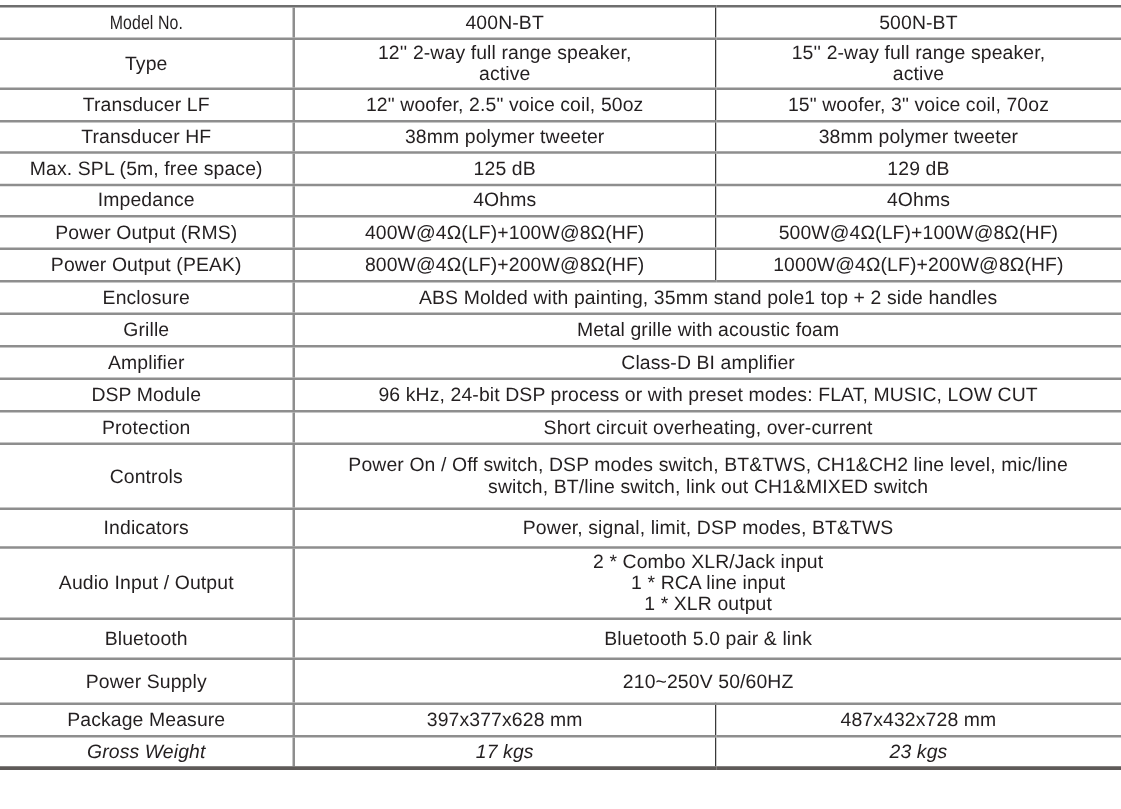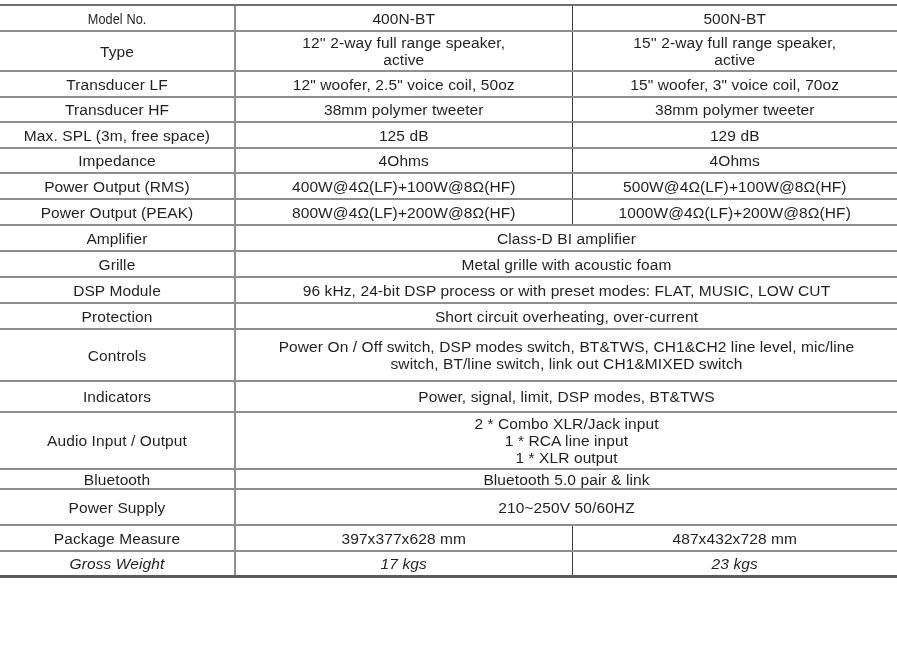--- a/index.html
+++ b/index.html
@@ -18,21 +18,21 @@
   table.spec tr.last td { border-bottom: 3px solid #5e5a58; font-style: italic; }
   col.c0 { width: 235px; }
   col.c1 { width: 337px; }
   col.c2 { width: 325px; }
   th.h-label { font-family: "Liberation Sans", sans-serif; font-weight: bold; font-size: 19px;
                letter-spacing: 0px; transform: scaleX(0.82); }
   th.h-model { font-weight: bold; font-size: 18px; letter-spacing: 1px; }
   .lbl { letter-spacing: 0.2px; }
   .narrow { transform-origin: center; }
   tr.r26 { height: 26px; } tr.r40 { height: 40px; } tr.r52 { height: 52px; }
-  tr.r31 { height: 31px; } tr.r57 { height: 57px; } tr.r32 { height: 20px; margin-left: 19px; }
+  tr.r31 { height: 31px; } tr.r57 { height: 57px; } tr.r32 { height: 32px; margin-left: 19px; }
   tr.r36 { height: 36px; } tr.r25 { height: 25px; }
   .multiline span { display: block; }
 </style>
 </head>
 <body>
 
 <table class="spec">
   <colgroup>
       <col class="c0">
       <col class="c1">
@@ -61,46 +61,50 @@
       <td class="lbl">Transducer LF</td>
       <td>12" woofer, 2.5" voice coil, 50oz</td>
       <td>15" woofer, 3" voice coil, 70oz</td>
     </tr>
     <tr class="r25">
       <td class="lbl">Transducer HF</td>
       <td>38mm polymer tweeter</td>
       <td>38mm polymer tweeter</td>
     </tr>
     <tr class="r26">
-      <td class="lbl">Max. SPL (3m, free space)</td>
+      <td class="lbl">Max. SPL (5m, free space)</td>
       <td>125 dB</td>
       <td>129 dB</td>
     </tr>
     <tr class="r25">
       <td class="lbl">Impedance</td>
       <td>4Ohms</td>
       <td>4Ohms</td>
     </tr>
     <tr class="r26">
       <td class="lbl">Power Output (RMS)</td>
       <td>400W@4Ω(LF)+100W@8Ω(HF)</td>
       <td>500W@4Ω(LF)+100W@8Ω(HF)</td>
     </tr>
     <tr class="r26">
       <td class="lbl">Power Output (PEAK)</td>
       <td>800W@4Ω(LF)+200W@8Ω(HF)</td>
       <td>1000W@4Ω(LF)+200W@8Ω(HF)</td>
     </tr>
     <tr class="r26">
-      <td class="lbl">Amplifier</td>
-      <td colspan="2">Class-D BI amplifier</td>
+      <td class="lbl narrow">Enclosure</td>
+      <td colspan="2">ABS Molded with painting, 35mm stand pole1 top + 2 side handles</td>
     </tr>
     <tr class="r26">
       <td class="lbl">Grille</td>
       <td colspan="2">Metal grille with acoustic foam</td>
+    </tr>
+    <tr class="r26">
+      <td class="lbl">Amplifier</td>
+      <td colspan="2">Class-D BI amplifier</td>
     </tr>
     <tr class="r26">
       <td class="lbl">DSP Module</td>
       <td colspan="2">96 kHz, 24-bit DSP process or with preset modes: FLAT, MUSIC, LOW CUT</td>
     </tr>
     <tr class="r26">
       <td class="lbl">Protection</td>
       <td colspan="2">Short circuit overheating, over-current</td>
     </tr>
     <tr class="r52">

